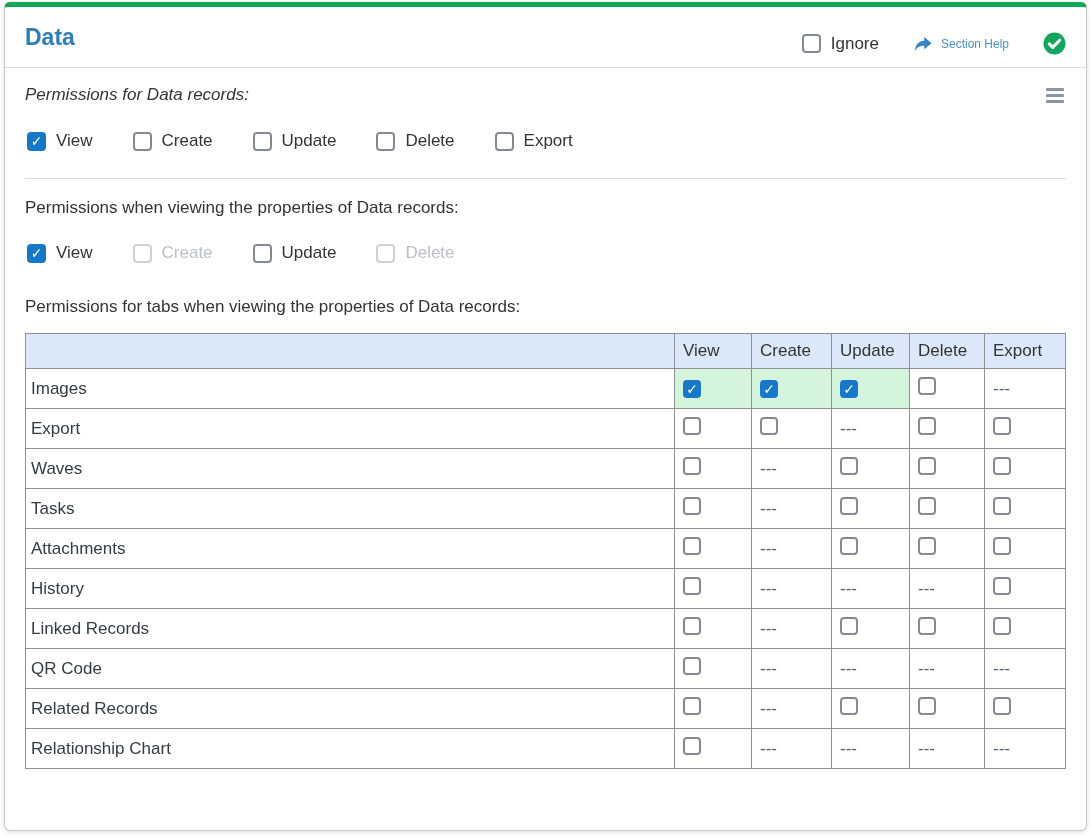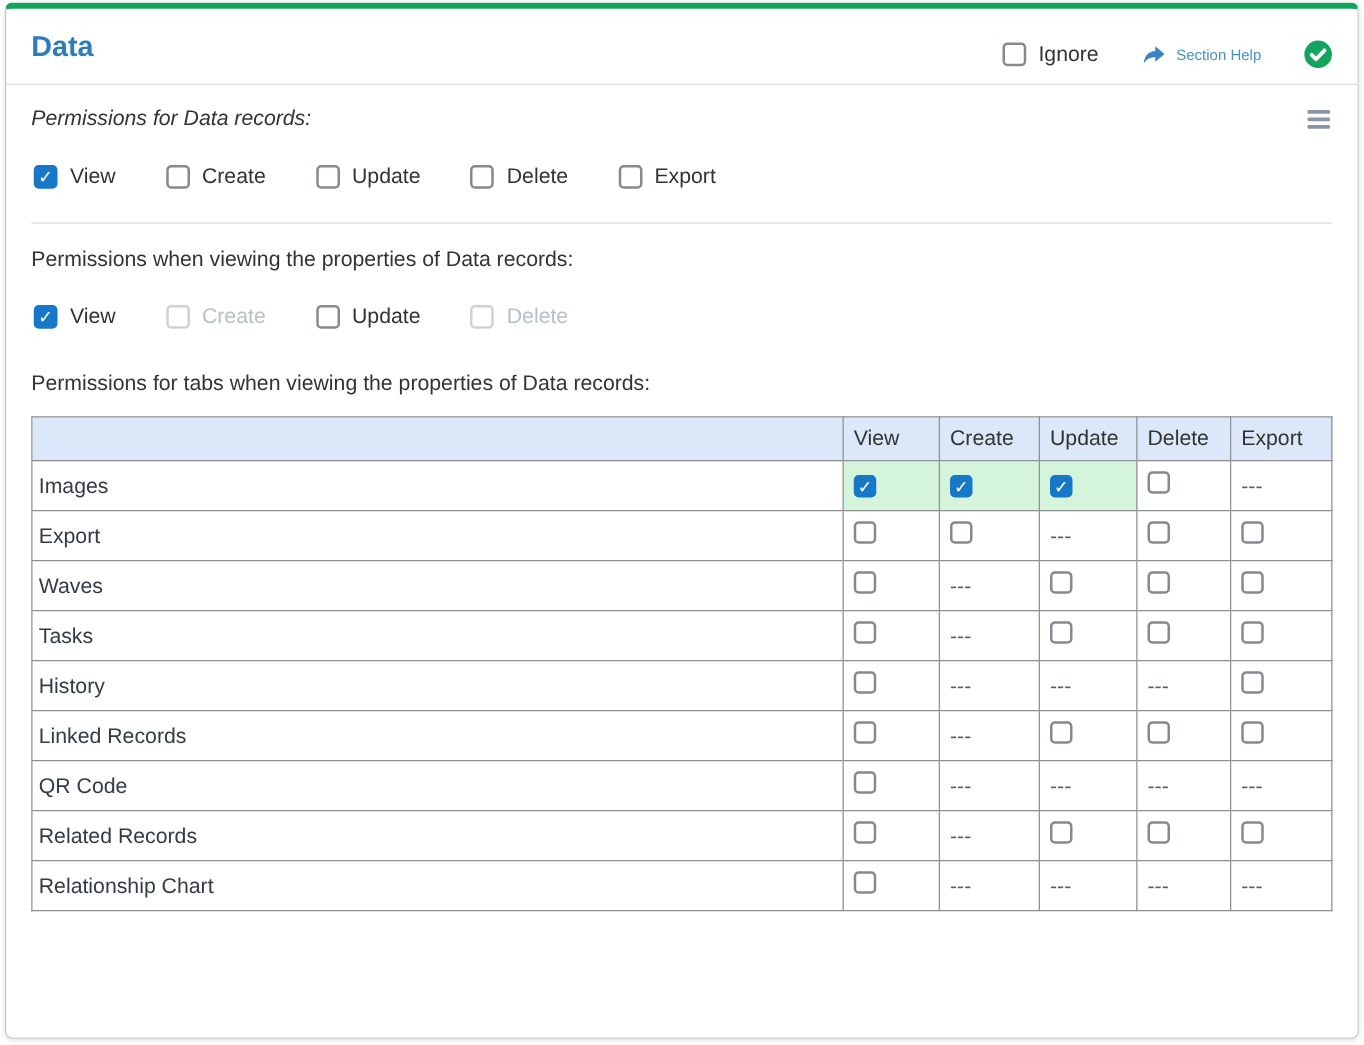--- a/index.html
+++ b/index.html
@@ -212,20 +212,28 @@
           </tr>
           <tr>
             <td class="row-label">Tasks</td>
             <td class="perm-cell"><span class="cb"></span></td>
             <td class="na">---</td>
             <td class="perm-cell"><span class="cb"></span></td>
             <td class="perm-cell"><span class="cb"></span></td>
             <td class="perm-cell"><span class="cb"></span></td>
           </tr>
           <tr>
+            <td class="row-label">Attachments</td>
+            <td class="perm-cell"><span class="cb"></span></td>
+            <td class="na">---</td>
+            <td class="perm-cell"><span class="cb"></span></td>
+            <td class="perm-cell"><span class="cb"></span></td>
+            <td class="perm-cell"><span class="cb"></span></td>
+          </tr>
+          <tr>
             <td class="row-label">History</td>
             <td class="perm-cell"><span class="cb"></span></td>
             <td class="na">---</td>
             <td class="na">---</td>
             <td class="na">---</td>
             <td class="perm-cell"><span class="cb"></span></td>
           </tr>
           <tr>
             <td class="row-label">Linked Records</td>
             <td class="perm-cell"><span class="cb"></span></td>

